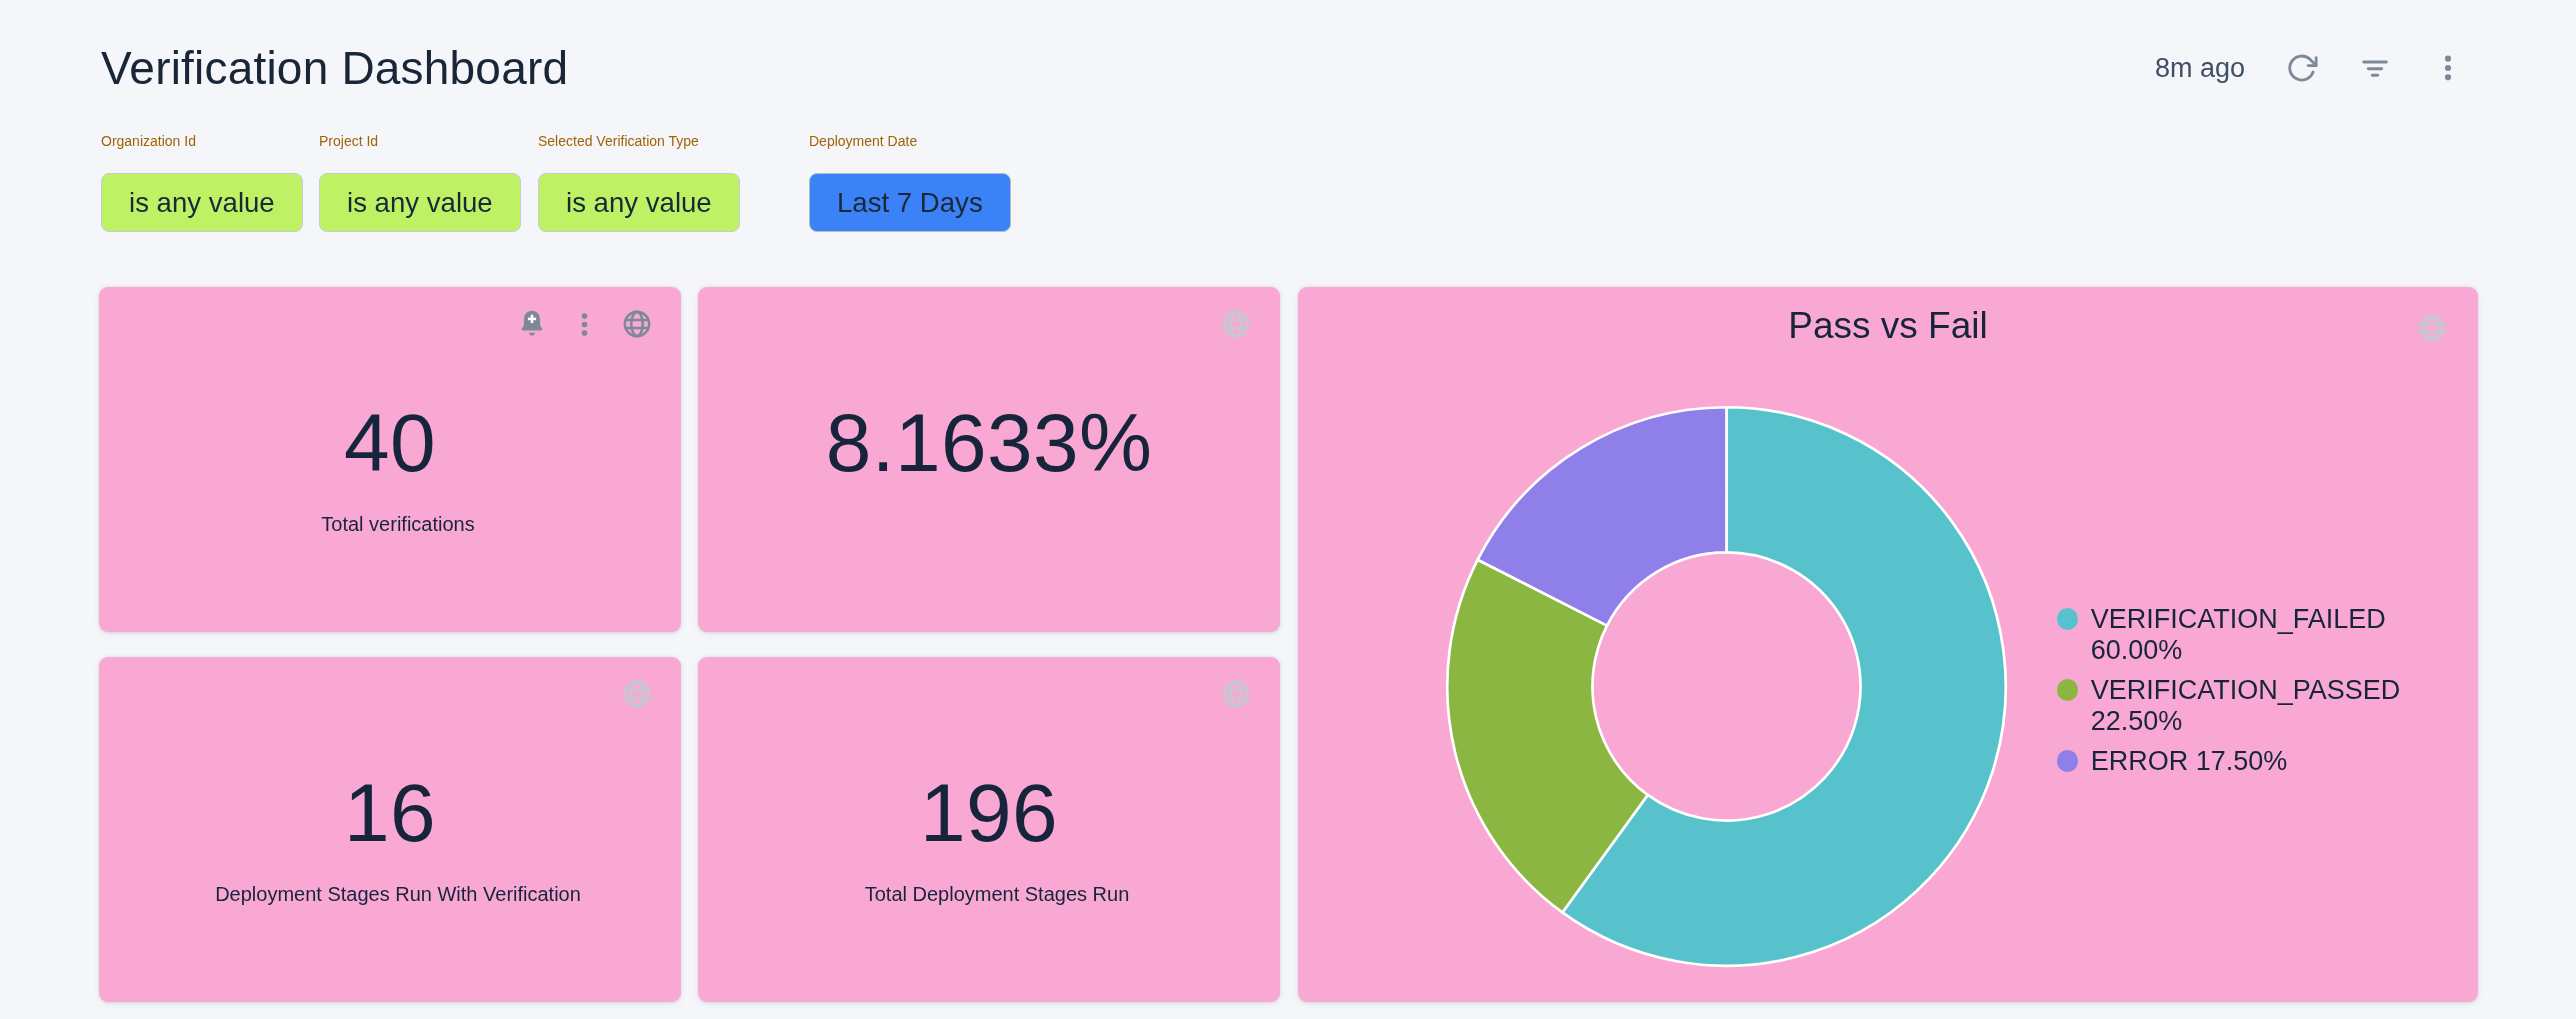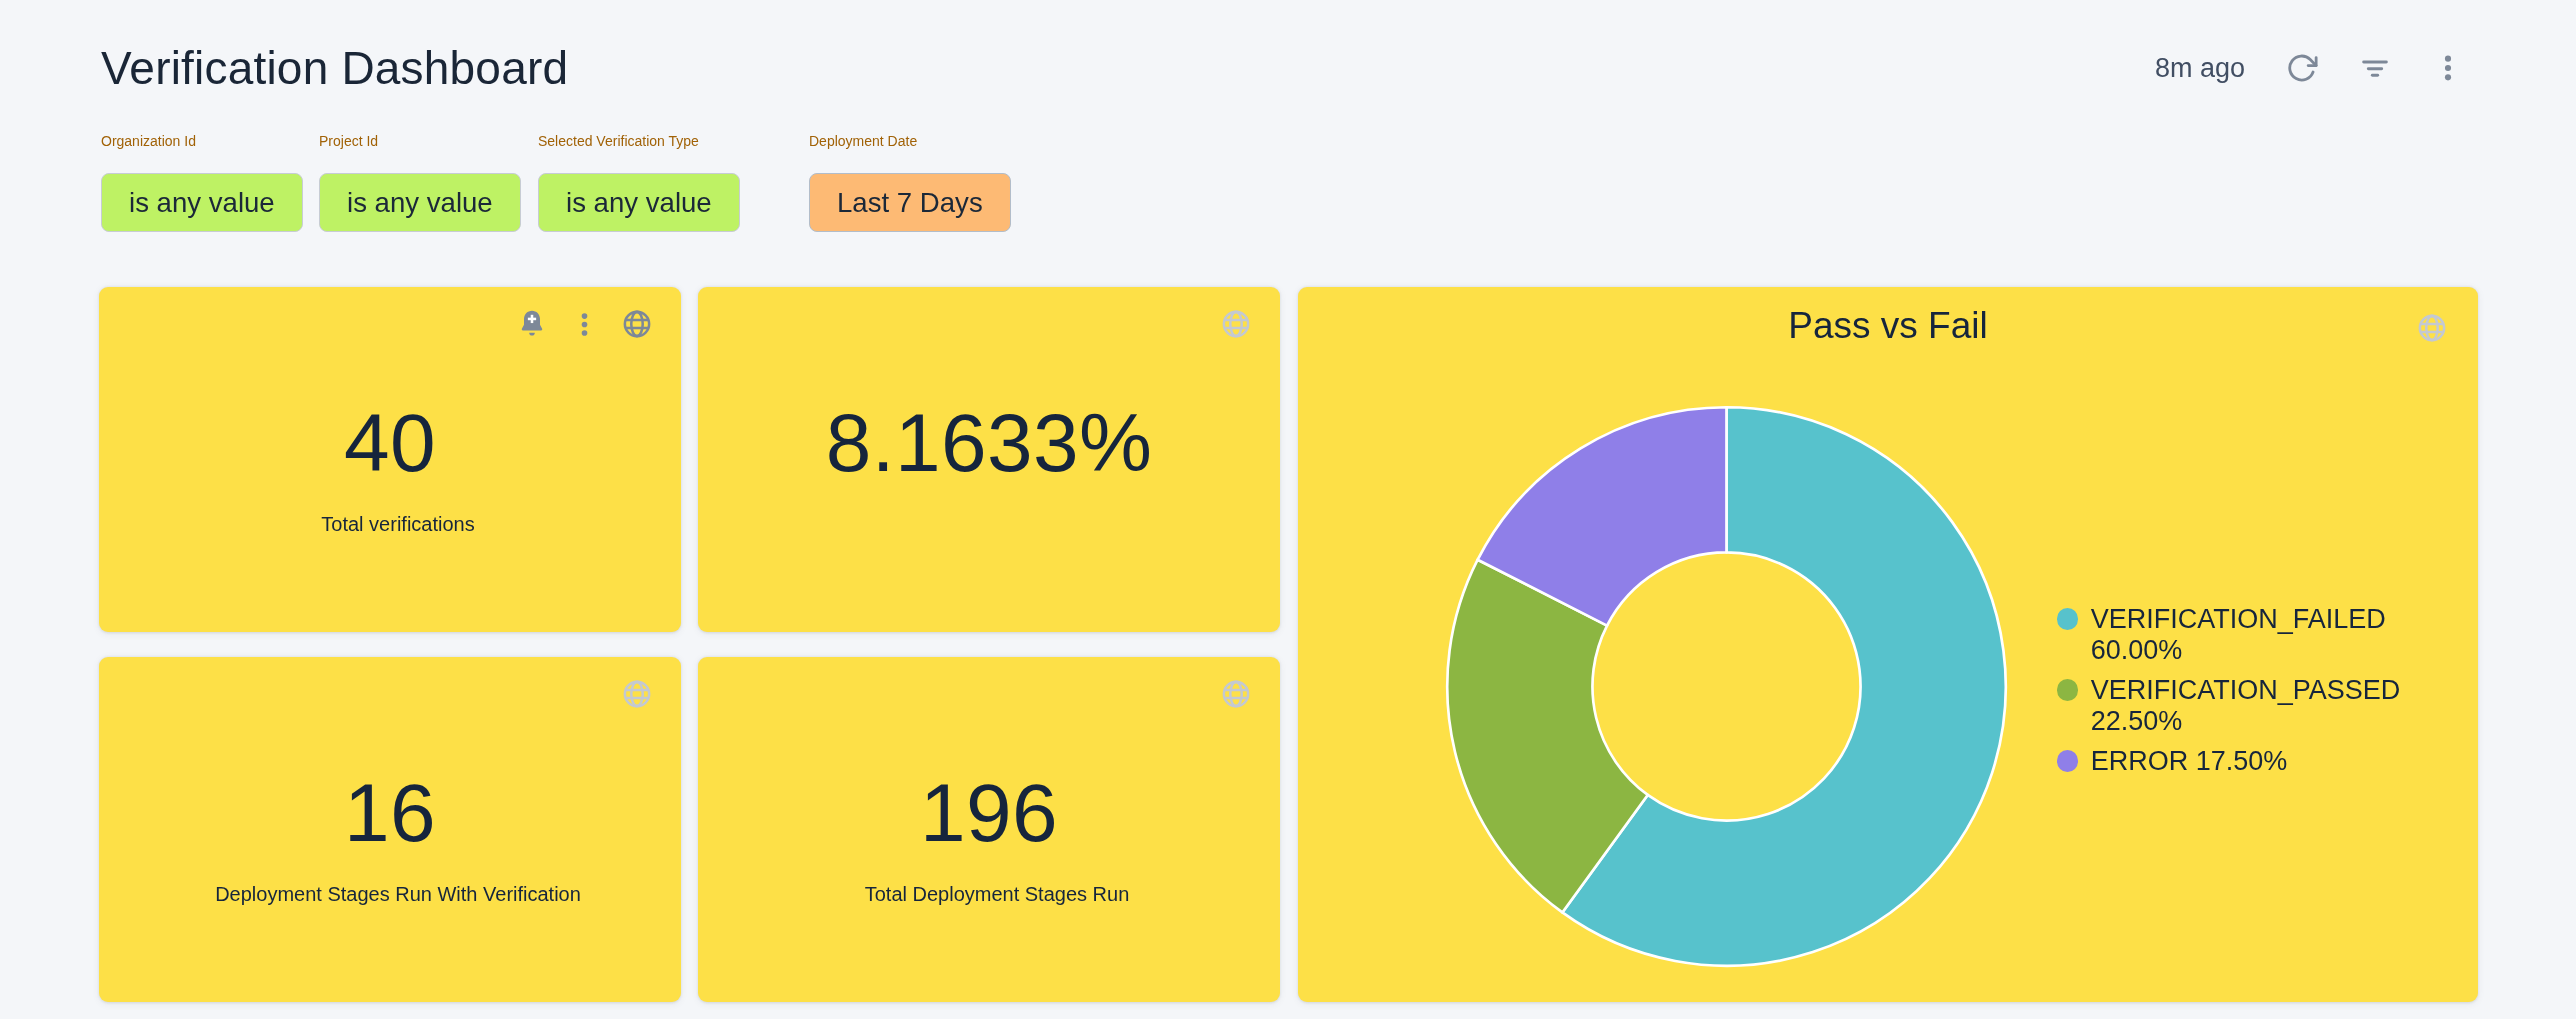--- a/index.html
+++ b/index.html
@@ -23,24 +23,24 @@
   
   .filters{position:absolute;left:101px;top:133px;width:1245px;height:116px;}
   .filter-group{position:absolute;top:0;}
   .filter-label{font-size:14px;font-weight:500;color:#a16207;margin-bottom:24px;white-space:nowrap;}
   .filter-chip{
     display:inline-flex;align-items:center;justify-content:center;
     height:59px;padding:0 27px;border-radius:8px;
     background:#bef264;border:1.8px solid #c7ccd4;
     font-family:inherit;font-size:27.6px;color:#1b2838;white-space:nowrap;cursor:pointer;
   }
-  .filter-chip.active{background:#fdba74;border-color:#b2bdca;}
+  .filter-chip.active{background:#3b82f6;border-color:#b2bdca;}
   
   .card{
-    position:absolute;background:#fde047;border-radius:9px;
+    position:absolute;background:#f9a8d4;border-radius:9px;
     box-shadow:0 0.9px 2.7px rgba(40,51,69,.12),0 1.8px 9px rgba(40,51,69,.06);
   }
   .card-icons{position:absolute;top:21.3px;right:28.5px;display:flex;align-items:center;gap:23px;}
   .cicon{width:32px;height:32px;cursor:pointer;flex:0 0 auto;}
   .slate{color:#7d8898;}
   .light{color:#c4c9d1;}
   .kpi-value{
     position:absolute;left:0;right:0;top:156px;transform:translateY(-50%);
     text-align:center;font-size:82px;font-weight:400;color:#16253c;letter-spacing:0.4px;white-space:nowrap;
   }

